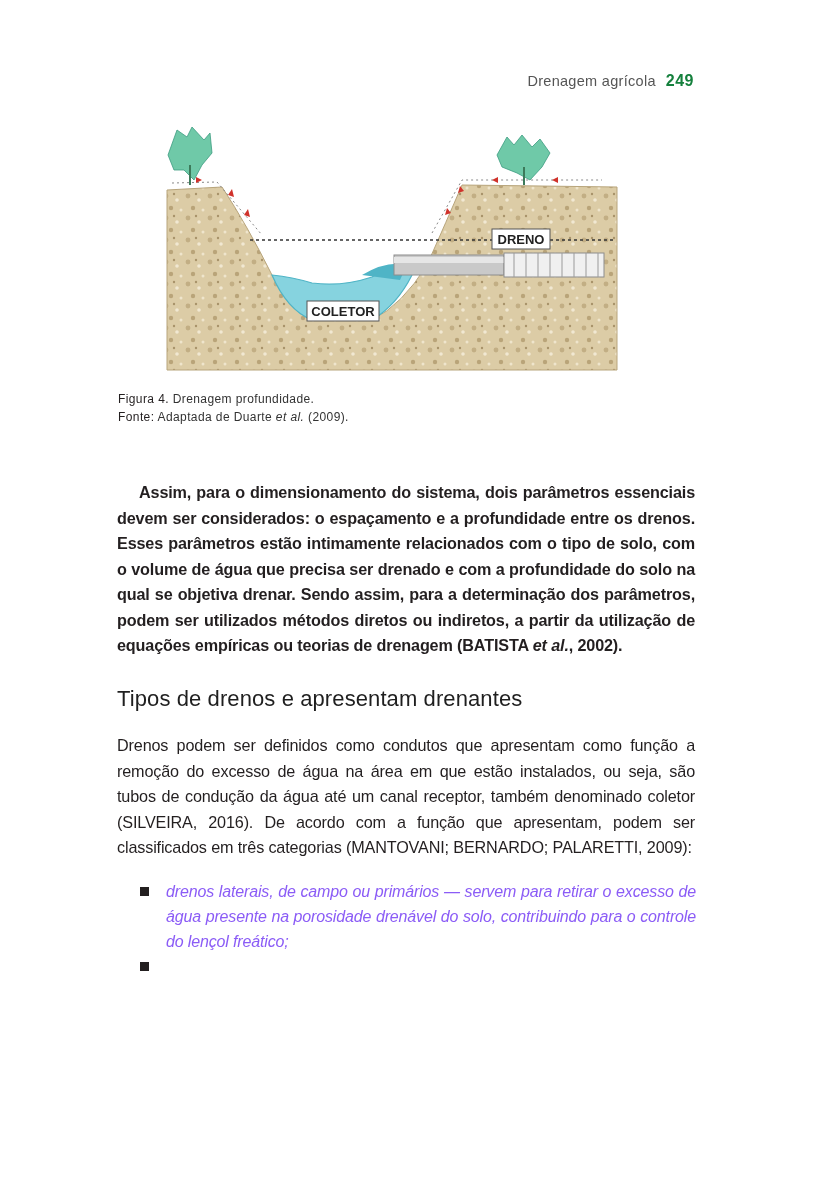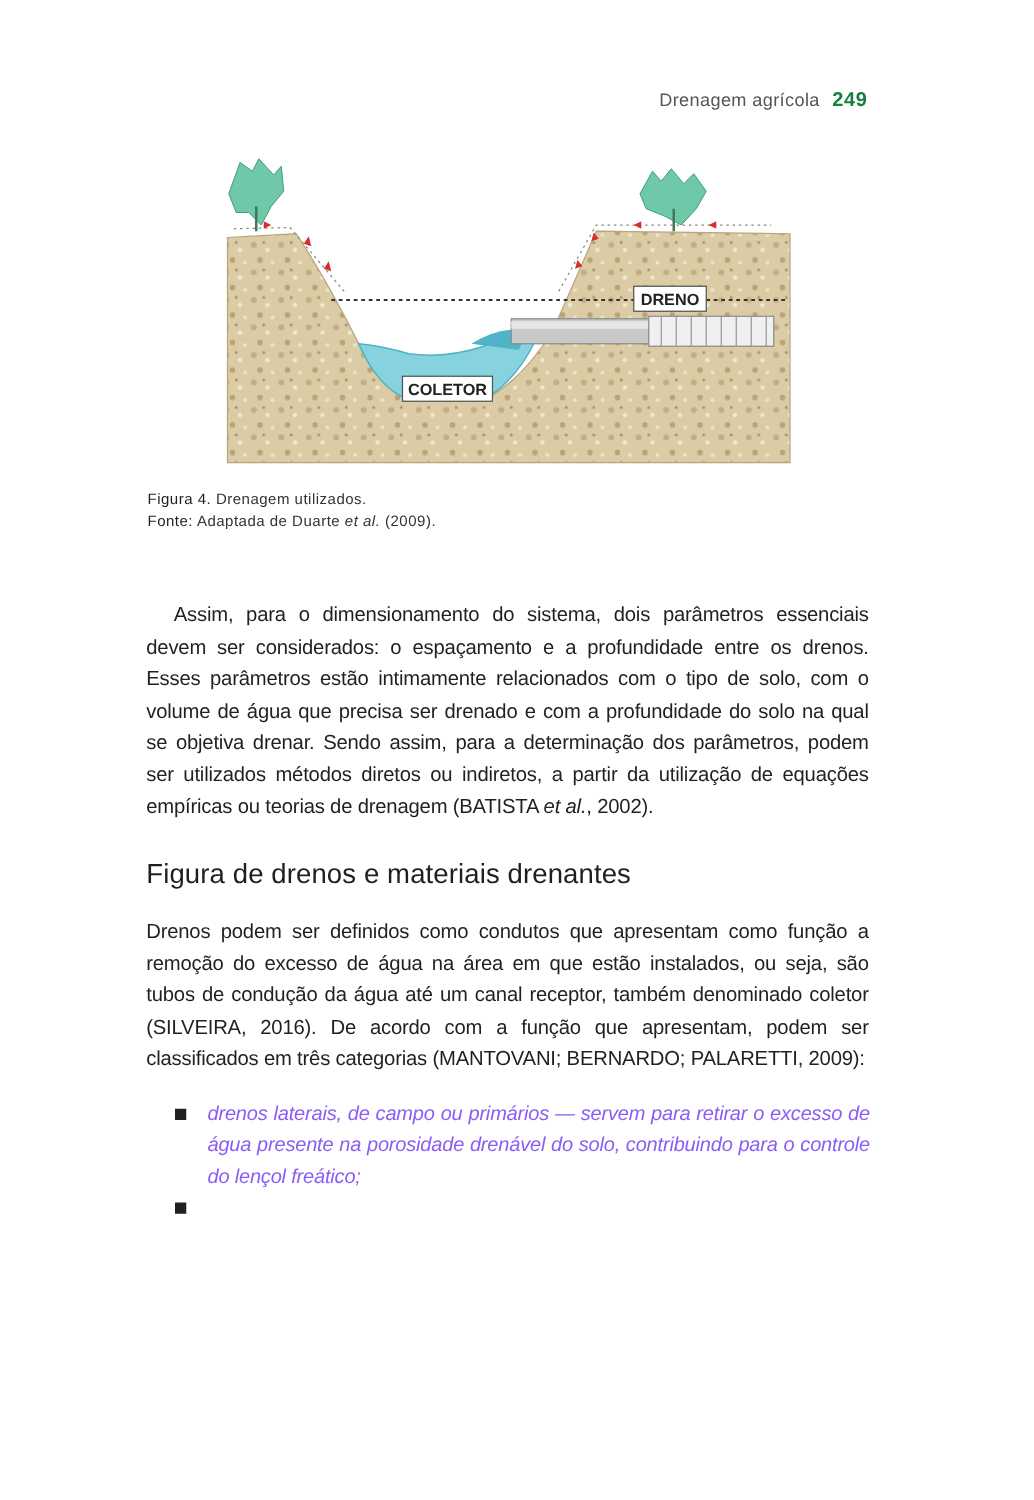--- a/index.html
+++ b/index.html
@@ -3,21 +3,21 @@
 <meta charset="utf-8">
 <style>
   html, body { margin: 0; padding: 0; background: #ffffff; }
   body { width: 827px; height: 1200px; position: relative; overflow: hidden;
          font-family: "Liberation Sans", sans-serif; color: #231f20; }
 
   .running-header { position: absolute; top: 72px; right: 133px; font-size: 14.5px;
                     color: #555; letter-spacing: 0.3px; display: flex; align-items: center; gap: 10px; }
   .running-header .page-num { font-weight: bold; color: #15803d; font-size: 16px; letter-spacing: 0.5px; }
 
-  .figure { position: absolute; left: 177px; top: 125px; width: 470px; height: 250px; }
+  .figure { position: absolute; left: 162px; top: 125px; width: 470px; height: 250px; }
   .figure svg { width: 100%; height: 100%; display: block; }
 
   .caption { position: absolute; left: 118px; top: 390px; font-size: 12px; line-height: 18px; color: #333; letter-spacing: 0.4px; }
   .caption b { font-weight: normal; color: #231f20; }
 
   .body-text { position: absolute; left: 117px; width: 578px; font-family: "Liberation Sans Narrow", "Liberation Sans", sans-serif;
                font-size: 16.2px; line-height: 25.5px; text-align: justify; color: #231f20; letter-spacing: -0.15px; }
   .p1 { top: 480px; text-indent: 22px; }
   .p2 { top: 733px; }
 
@@ -100,33 +100,33 @@
     <g>
       <rect x="145" y="176" width="72" height="20" fill="#ffffff" stroke="#555"></rect>
       <text class="svg-label" x="181" y="191" text-anchor="middle">COLETOR</text>
     </g>
   </svg>
 </div>
 
 <div class="caption">
   <div>
     <b>Figura 4.</b>
-    <span>Drenagem utilizados.</span>
+    <span>Drenagem profundidade.</span>
   </div>
   <div>
     <b>Fonte:</b>
     <span>Adaptada de Duarte </span><i>et al.</i><span> (2009).</span>
   </div>
 </div>
 
-<p class="body-text p1" style="margin:0;">
+<p class="body-text p1" style="margin:0;font-weight:bold;">
   <span>Assim, para o dimensionamento do sistema, dois parâmetros essenciais devem ser considerados: o espaçamento e a profundidade entre os drenos. Esses parâmetros estão intimamente relacionados com o tipo de solo, com o volume de água que precisa ser drenado e com a profundidade do solo na qual se objetiva drenar. Sendo assim, para a determinação dos parâmetros, podem ser utilizados métodos diretos ou indiretos, a partir da utilização de equações empíricas ou teorias de drenagem (BATISTA </span><i>et al.</i><span>, 2002).</span>
 </p>
 
-<h2 class="section-title">Figura de drenos e materiais drenantes</h2>
+<h2 class="section-title">Tipos de drenos e apresentam drenantes</h2>
 
 <p class="body-text p2" style="margin:0;">Drenos podem ser definidos como condutos que apresentam como função a remoção do excesso de água na área em que estão instalados, ou seja, são tubos de condução da água até um canal receptor, também denominado coletor (SILVEIRA, 2016). De acordo com a função que apresentam, podem ser classificados em três categorias (MANTOVANI; BERNARDO; PALARETTI, 2009):</p>
 
 <ul class="bullets">
   <li>
     <span class="bullet"></span>
     <span>drenos laterais, de campo ou primários — servem para retirar o excesso de água presente na porosidade drenável do solo, contribuindo para o controle do lençol freático;</span>
   </li>
   <li>
     <span class="bullet"></span>

